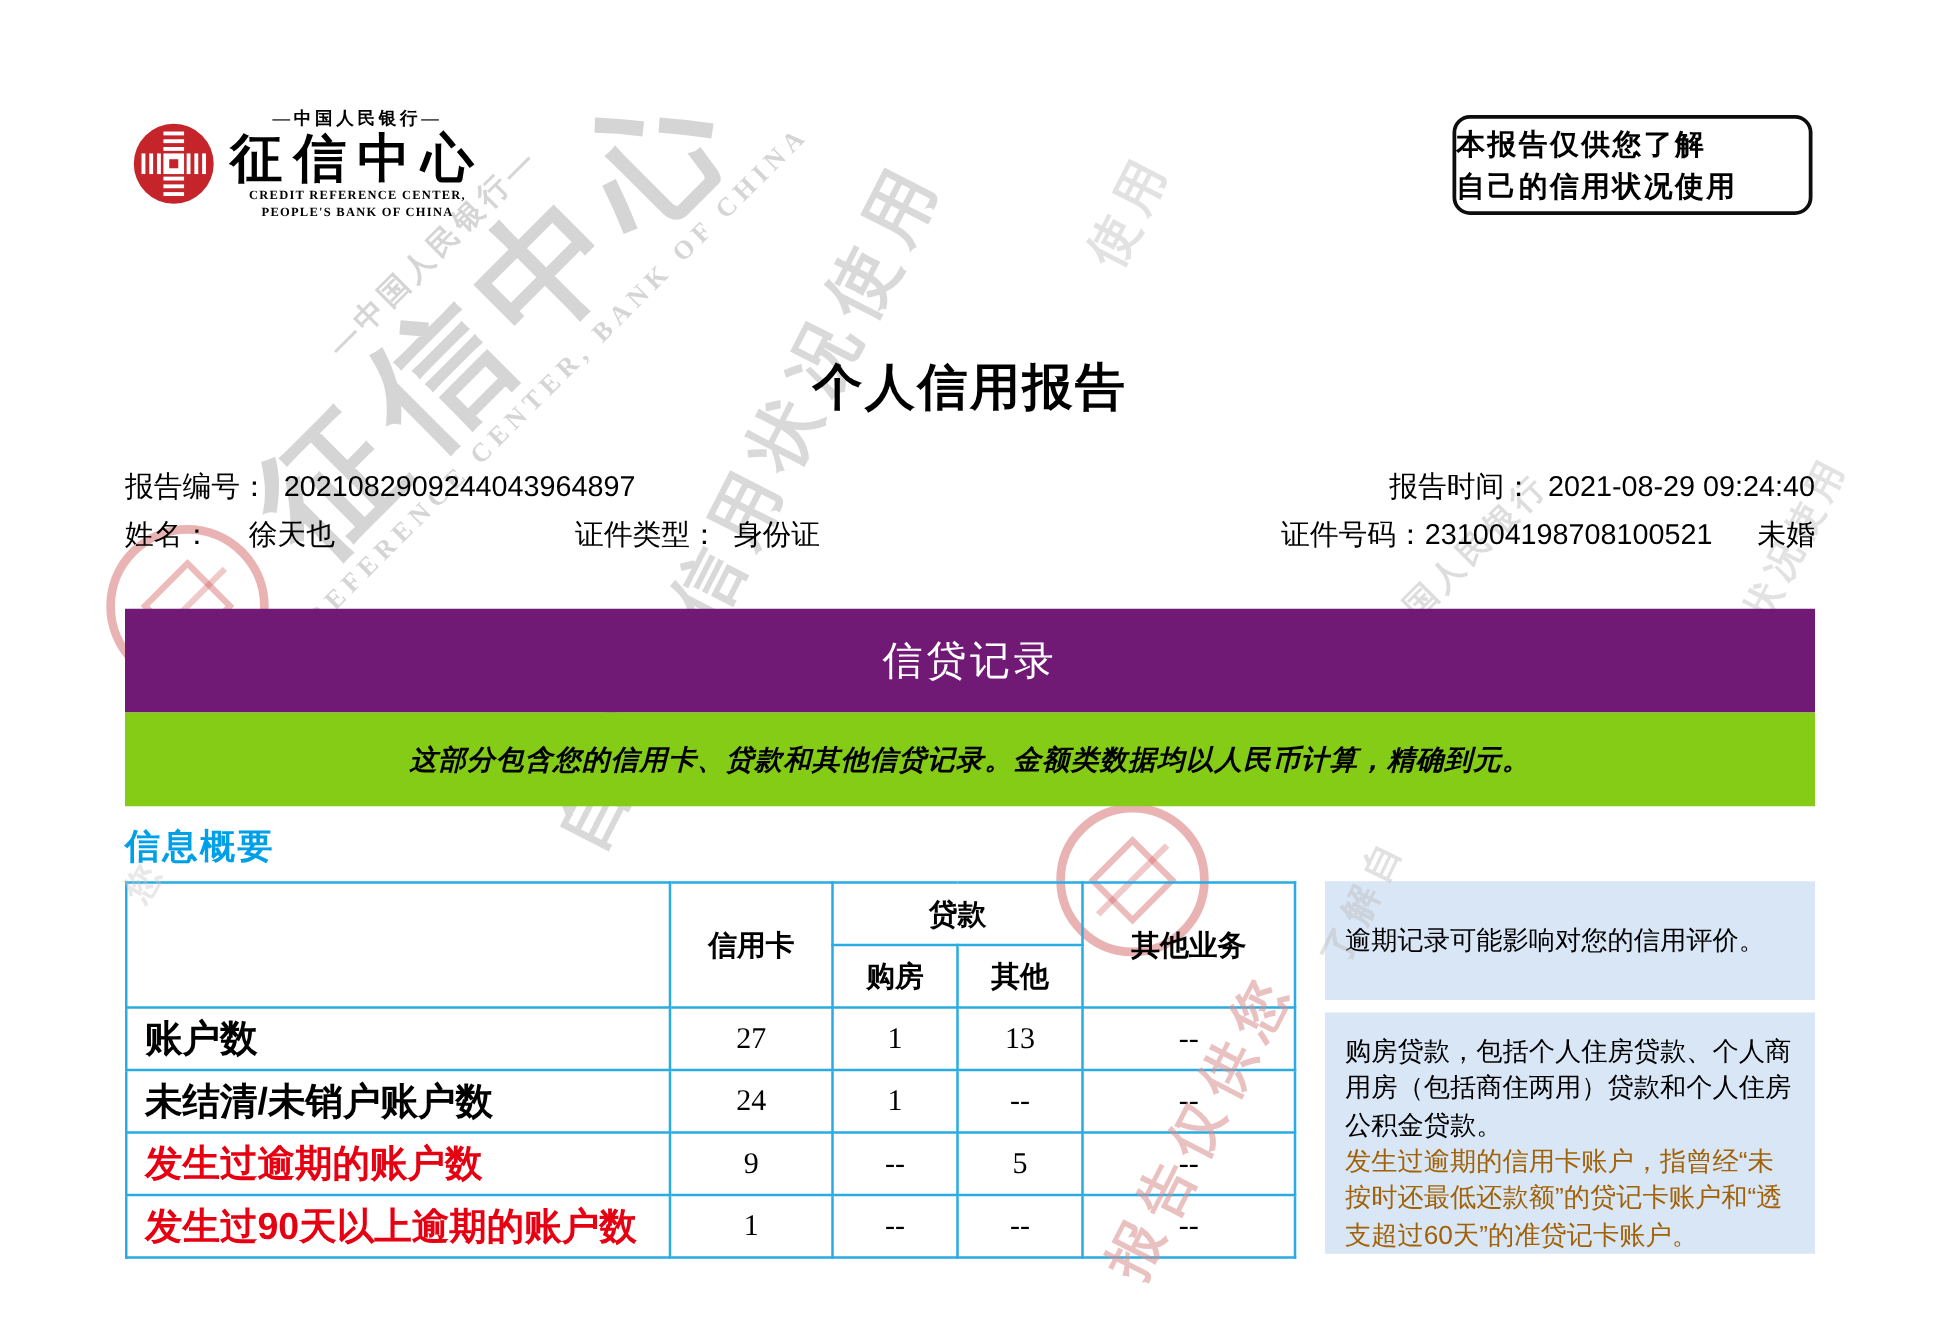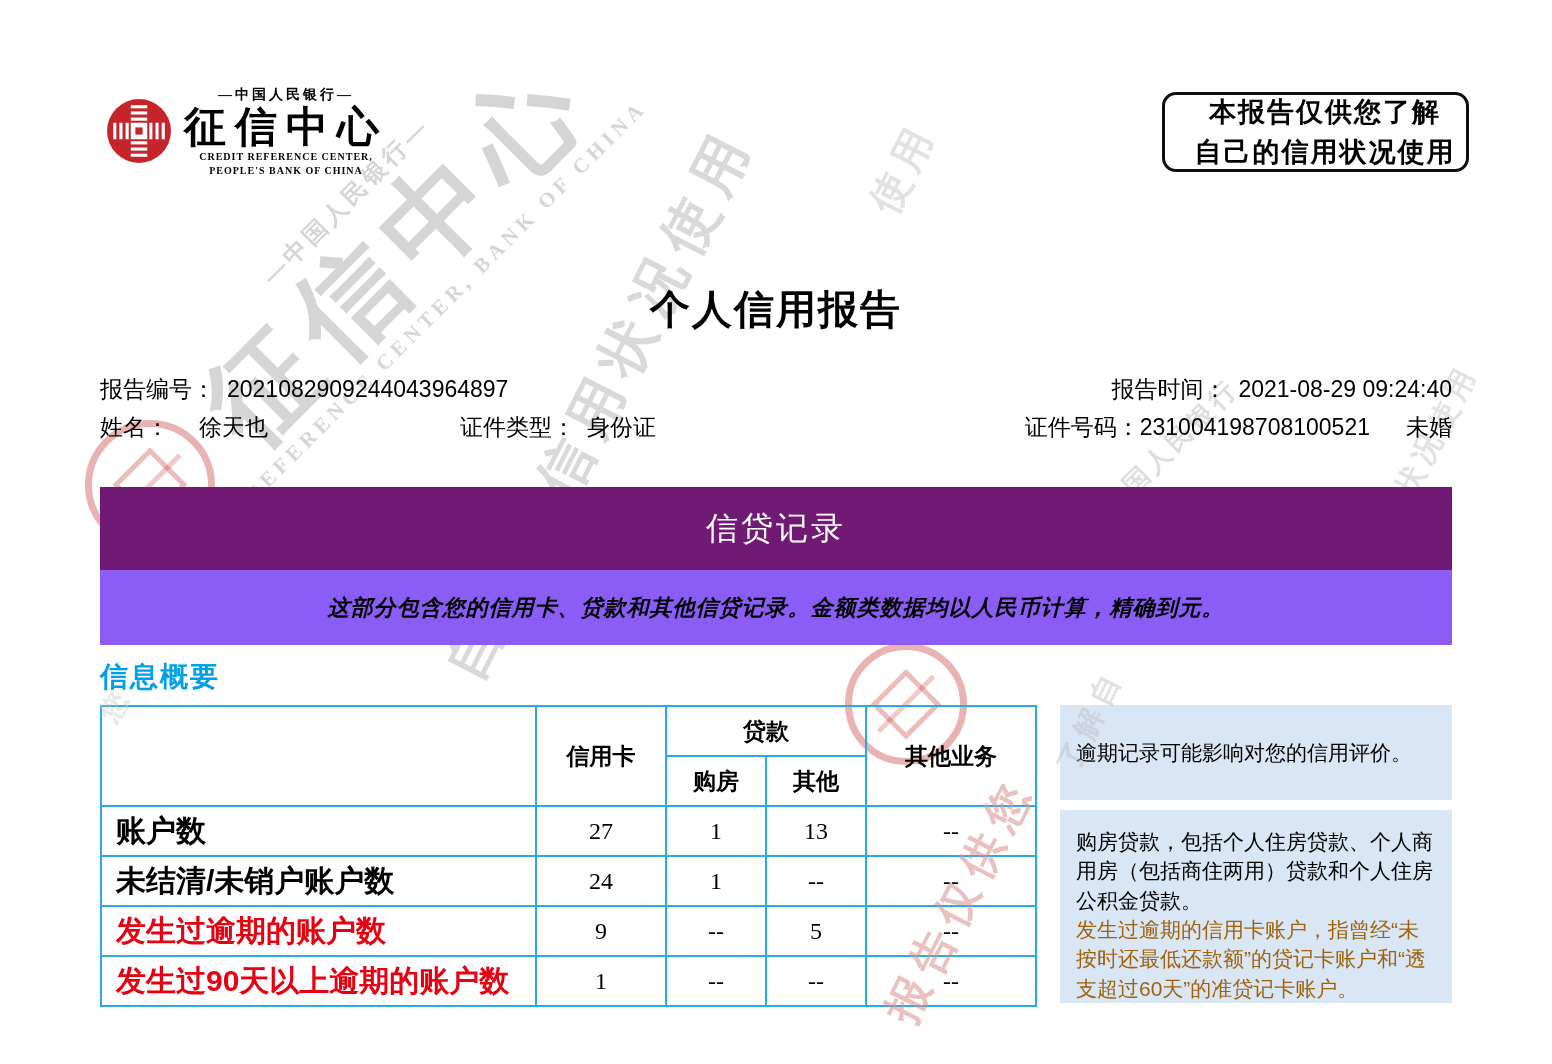--- a/index.html
+++ b/index.html
@@ -40,38 +40,38 @@
   
   .logo-wrap{position:absolute;left:106px;top:86px;display:flex;z-index:2;}
   .logo-seal{width:66px;height:66px;margin-top:12px;}
   .logo-text{margin-left:12px;text-align:center;}
   .logo-bank{font-size:14px;font-weight:bold;letter-spacing:3px;font-family:"Liberation Serif",serif;}
   .logo-center{font-size:42px;font-weight:bold;letter-spacing:9px;line-height:1.1;}
   .logo-en{font-size:10px;font-weight:bold;letter-spacing:1px;line-height:1.35;
            font-family:"Liberation Serif",serif;}
   .notice-box{position:absolute;left:1162px;top:92px;width:282px;height:74px;z-index:2;
     border:3px solid #0d0d0d;border-radius:14px;display:flex;flex-direction:column;
-    justify-content:center;align-items:center;font-weight:bold;font-size:27px;
-    line-height:1.5;letter-spacing:2px;background:rgba(255,255,255,.0);padding-left:19px;}
+    justify-content:center;align-items:flex-start;font-weight:bold;font-size:23px;
+    line-height:1.5;letter-spacing:2px;background:rgba(255,255,255,.0);}
   
   .page-title{position:absolute;left:0;top:282px;width:100%;text-align:center;z-index:2;
     font-size:40px;font-weight:bold;letter-spacing:2px;}
   .meta{position:absolute;left:100px;width:1352px;z-index:2;font-size:23px;font-weight:normal;}
   .meta-1{top:374px;display:flex;justify-content:space-between;}
   .meta-2{top:412px;}
   .meta-2 .seg-idtype{position:absolute;left:360px;top:0;}
   .meta-2 .seg-idno{position:absolute;right:0;top:0;}
   .label-gap{display:inline-block;width:12px;}
   .marital{margin-left:36px;}
   
   .banner{position:absolute;left:100px;top:487px;width:1352px;height:83px;z-index:2;
     background:#701a75;color:#ffffff;display:flex;align-items:center;justify-content:center;
     font-size:32px;letter-spacing:3px;}
   .banner-desc{position:absolute;left:100px;top:570px;width:1352px;height:75px;z-index:2;
-    background:#8b5cf6;display:flex;align-items:center;justify-content:center;
+    background:#84cc16;display:flex;align-items:center;justify-content:center;
     font-size:22px;font-weight:bold;font-style:italic;letter-spacing:1px;}
   
   .summary-heading{position:absolute;left:100px;top:658px;z-index:2;
     font-size:28px;font-weight:bold;color:#00a0e8;letter-spacing:2px;}
   table.summary{position:absolute;left:100px;top:705px;z-index:2;
     border-collapse:collapse;table-layout:fixed;width:935px;}
   table.summary td{border:2px solid #2aabe2;height:50px;box-sizing:border-box;
     text-align:center;vertical-align:middle;font-size:23px;font-weight:bold;
     background:transparent;padding:0;}
   table.summary td.lbl{text-align:left;padding-left:14px;font-size:30px;}

